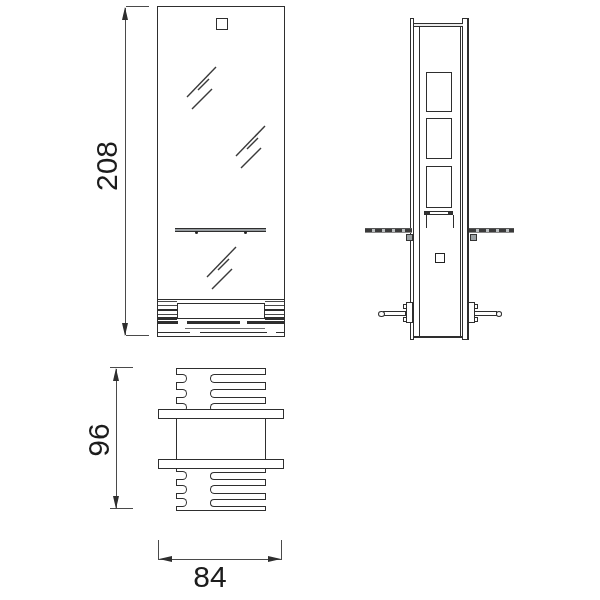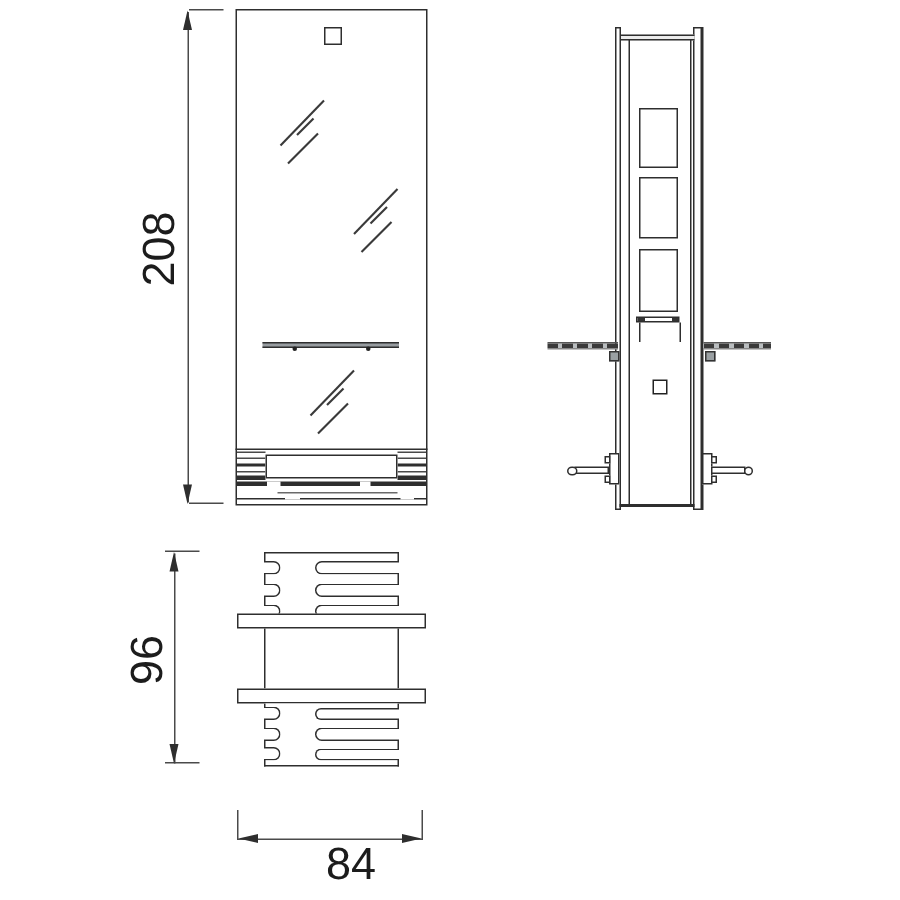--- a/index.html
+++ b/index.html
@@ -181,16 +181,16 @@
     <div class="abs arrow-down" style="left:113.2px;top:141px;"></div>
     <div class="abs dim-label rot" style="left:69px;top:70px;width:60px;height:30px;">96</div>
   </div>
 
   <div class="abs" style="left:100px;top:530px;width:250px;height:70px;">
     <div class="abs dimline" style="left:58px;top:10px;width:1px;height:20px;"></div>
     <div class="abs dimline" style="left:181.4px;top:10px;width:1px;height:20px;"></div>
     <div class="abs dimline" style="left:58px;top:28.8px;width:124px;height:1px;"></div>
     <div class="abs arrow-left" style="left:58.5px;top:25.8px;"></div>
     <div class="abs arrow-right" style="left:168px;top:25.8px;"></div>
-    <div class="abs dim-label" style="left:104px;top:32px;width:60px;height:30px;">84</div>
+    <div class="abs dim-label" style="left:80px;top:32px;width:60px;height:30px;">84</div>
   </div>
 
 </div>
 
 </body></html>

